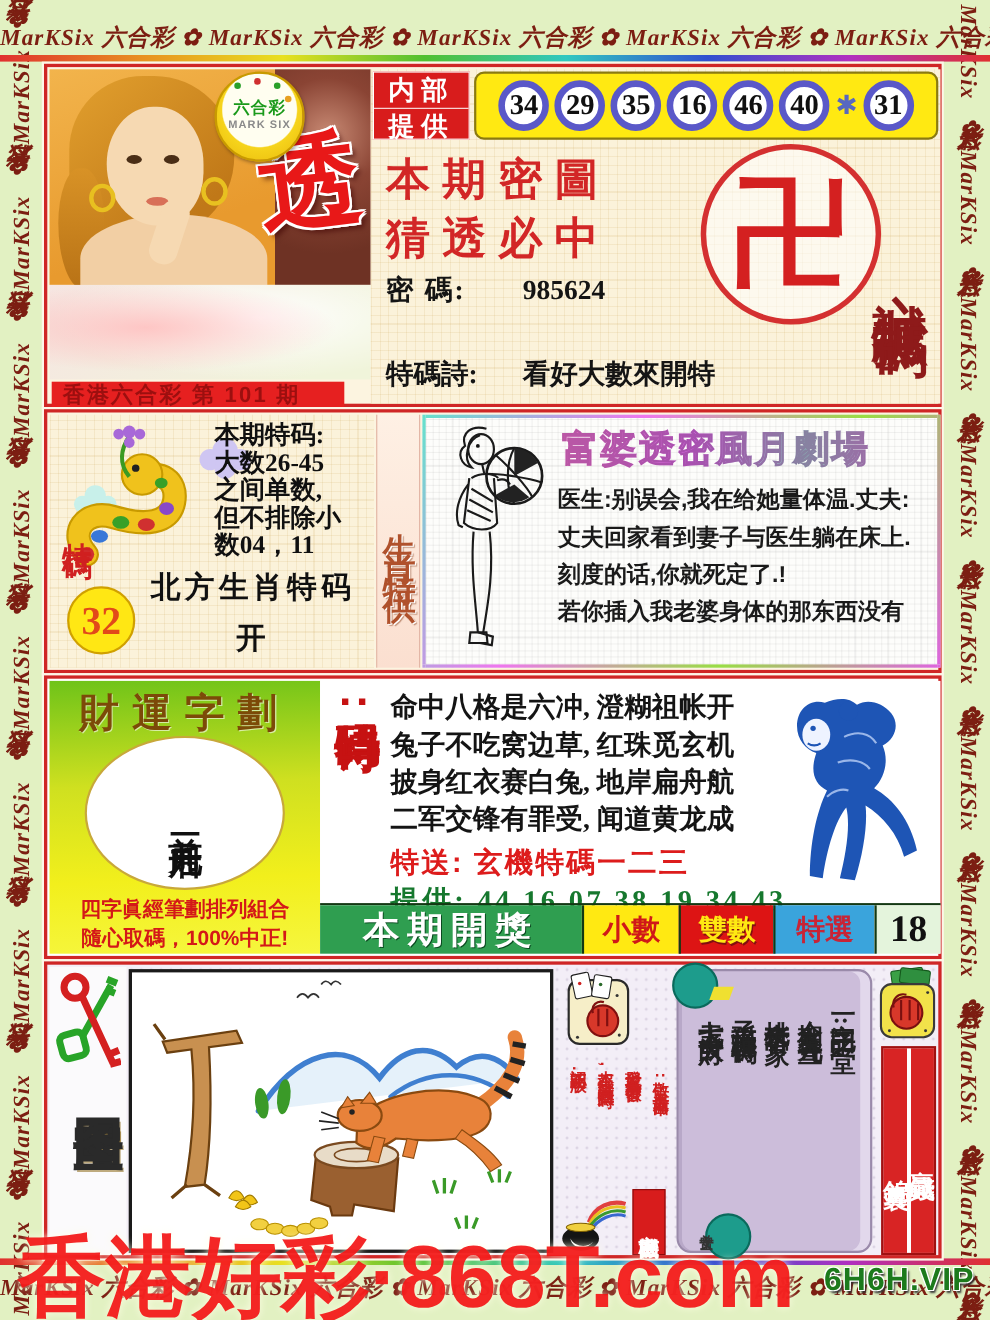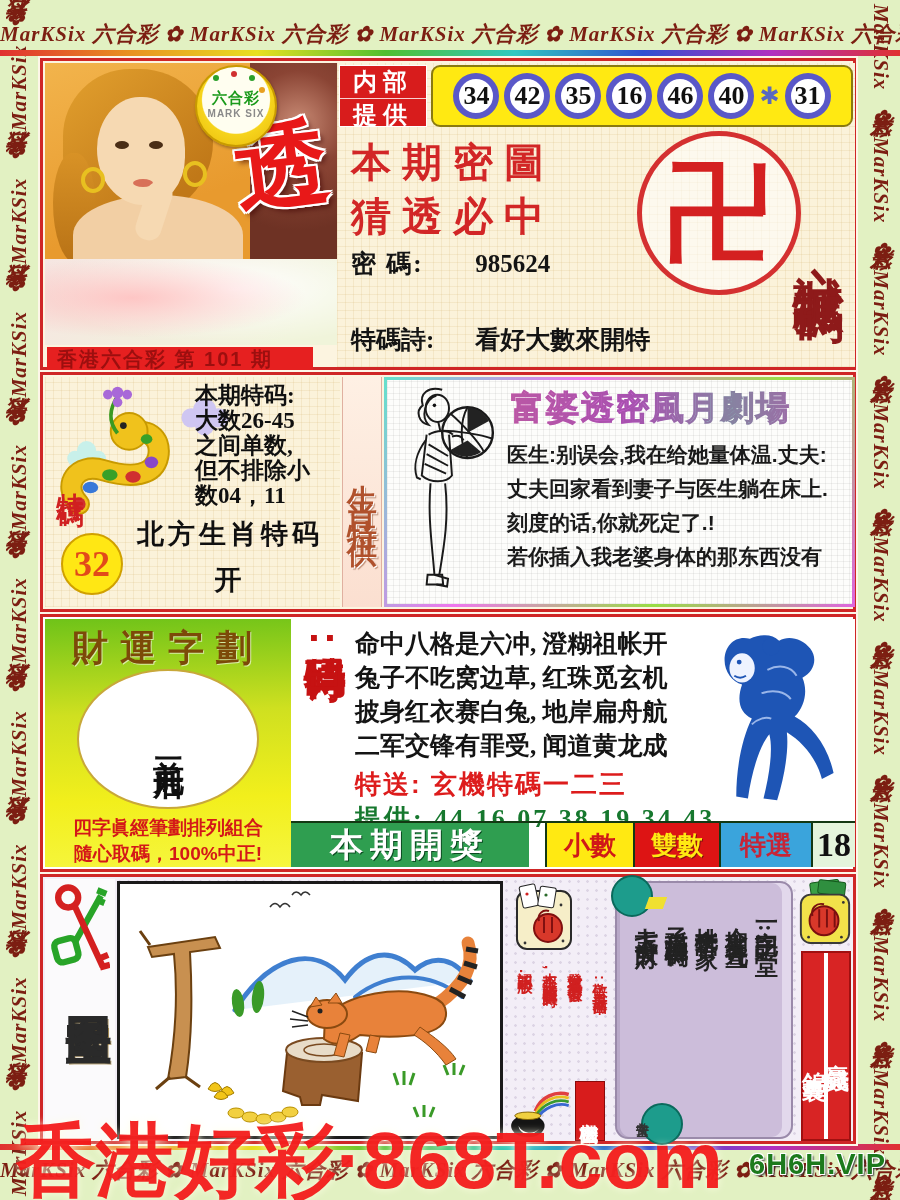--- a/index.html
+++ b/index.html
@@ -110,21 +110,21 @@
   .ffoot{left:0;top:196px;width:100%;text-align:center;font-size:19px;font-weight:900;color:#d41818;line-height:26px;}
   .poemzone{left:248px;top:2px;width:564px;height:248px;background:#fff;}
   .phead{left:6px;top:4px;height:200px;font-size:42px;font-weight:900;color:#c61212;line-height:56px;letter-spacing:2px;}
   .plines{left:64px;top:8px;width:360px;font:900 25px "Liberation Serif",serif;line-height:34px;color:#141414;white-space:nowrap;}
   .pspec{left:64px;top:148px;font-size:26px;font-weight:900;color:#dd1c1c;letter-spacing:2px;}
   .pprov{left:64px;top:182px;font:900 26px "Liberation Serif",serif;color:#16782e;letter-spacing:3px;}
   .resultbar{left:0;top:202px;width:564px;height:46px;display:flex;border-top:2px solid #133813;box-sizing:border-box;}
   .resultbar>div{display:flex;align-items:center;justify-content:center;border-left:2px solid #133813;box-sizing:border-box;}
   .rc1{flex:0 0 238px;background:#2f9e50;color:#fff;font-size:33px;font-weight:900;letter-spacing:7px;border-left:none!important;
        text-shadow:1px 1px 0 #0a4a20;}
-  .rc2{flex:0 0 88px;background:#ffe912;color:#d01818;font-size:26px;font-weight:900;margin-left:16px;}
+  .rc2{flex:0 0 88px;background:#ffe912;color:#d01818;font-size:26px;font-weight:900;}
   .rc3{flex:0 0 86px;background:#dd1414;color:#ffe912;font-size:26px;font-weight:900;text-shadow:1px 1px 0 #801010;}
   .rc4{flex:0 0 92px;background:#3aa4dc;color:#c82436;font-size:26px;font-weight:900;}
   .rc5{flex:1;background:#e4f4dc;color:#101010;font:900 34px "Liberation Serif",serif;}
   
   #s4{top:874px;height:270px;}
   .lstrip{left:2px;top:2px;width:70px;height:262px;background:#fbfafc;}
   .xzt{left:0;top:104px;width:70px;text-align:center;font-size:44px;font-weight:900;line-height:52px;color:#ffd81a;
        -webkit-text-stroke:2px #2a2a2a;text-shadow:2px 2px 0 rgba(130,90,0,.5);}
   .picture{left:74px;top:4px;width:386px;height:258px;border:3px solid #1a1a1a;background:#fff;box-sizing:border-box;overflow:hidden;}
   .rz{left:462px;top:0;width:352px;height:266px;}
@@ -195,21 +195,21 @@
     <div class="abs blurzone"></div>
     <div class="abs issuebar">香港六合彩 第 101 期</div>
 
     <div class="abs infozone grid-beige">
       <div class="abs neibu">
         <span>内部</span>
         <span>提供</span>
       </div>
       <div class="abs ballsbar">
         <div class="ball">34</div>
-        <div class="ball">42</div>
+        <div class="ball">29</div>
         <div class="ball">35</div>
         <div class="ball">16</div>
         <div class="ball">46</div>
         <div class="ball">40</div>
         <span class="star">✱</span>
         <div class="ball">31</div>
       </div>
       <div class="abs secret1 serif">本期密圖</div>
       <div class="abs secret2 serif">猜透必中</div>
       <div class="abs irow serif" style="top:184px;">

